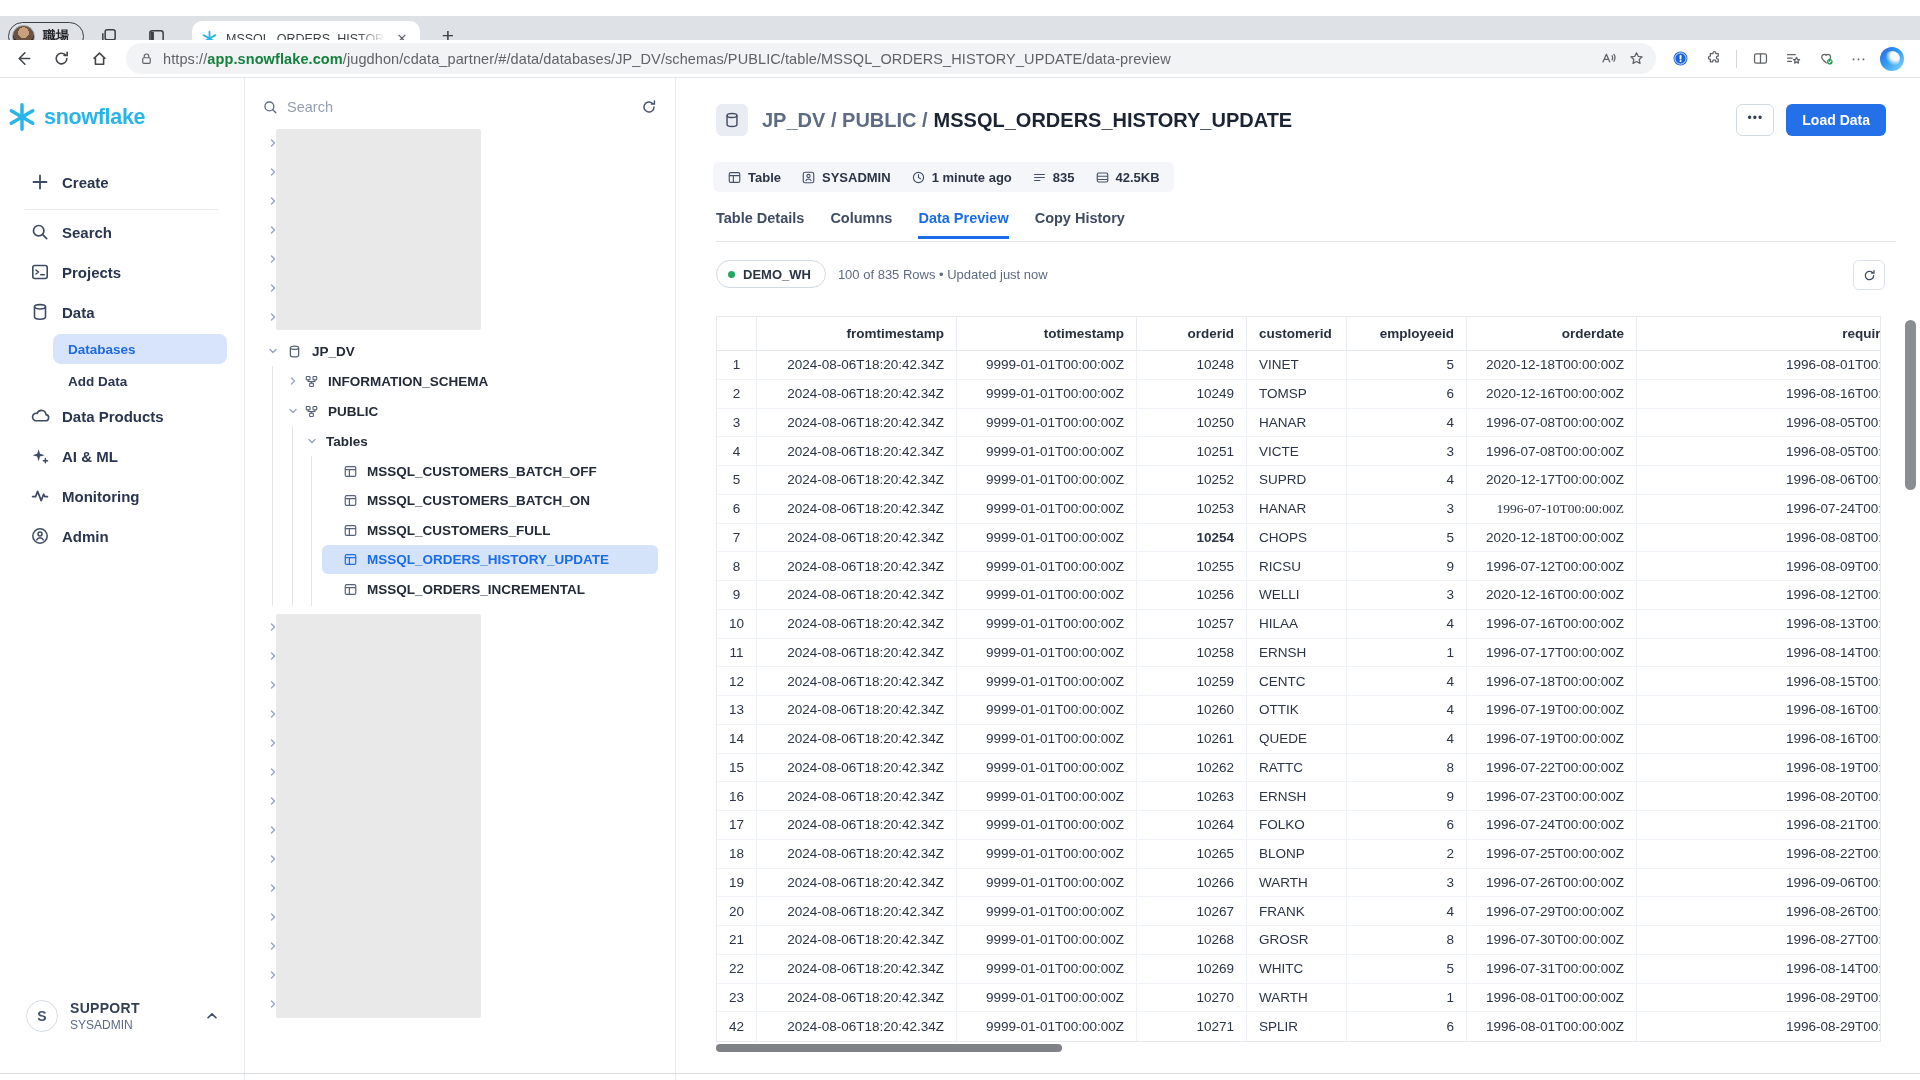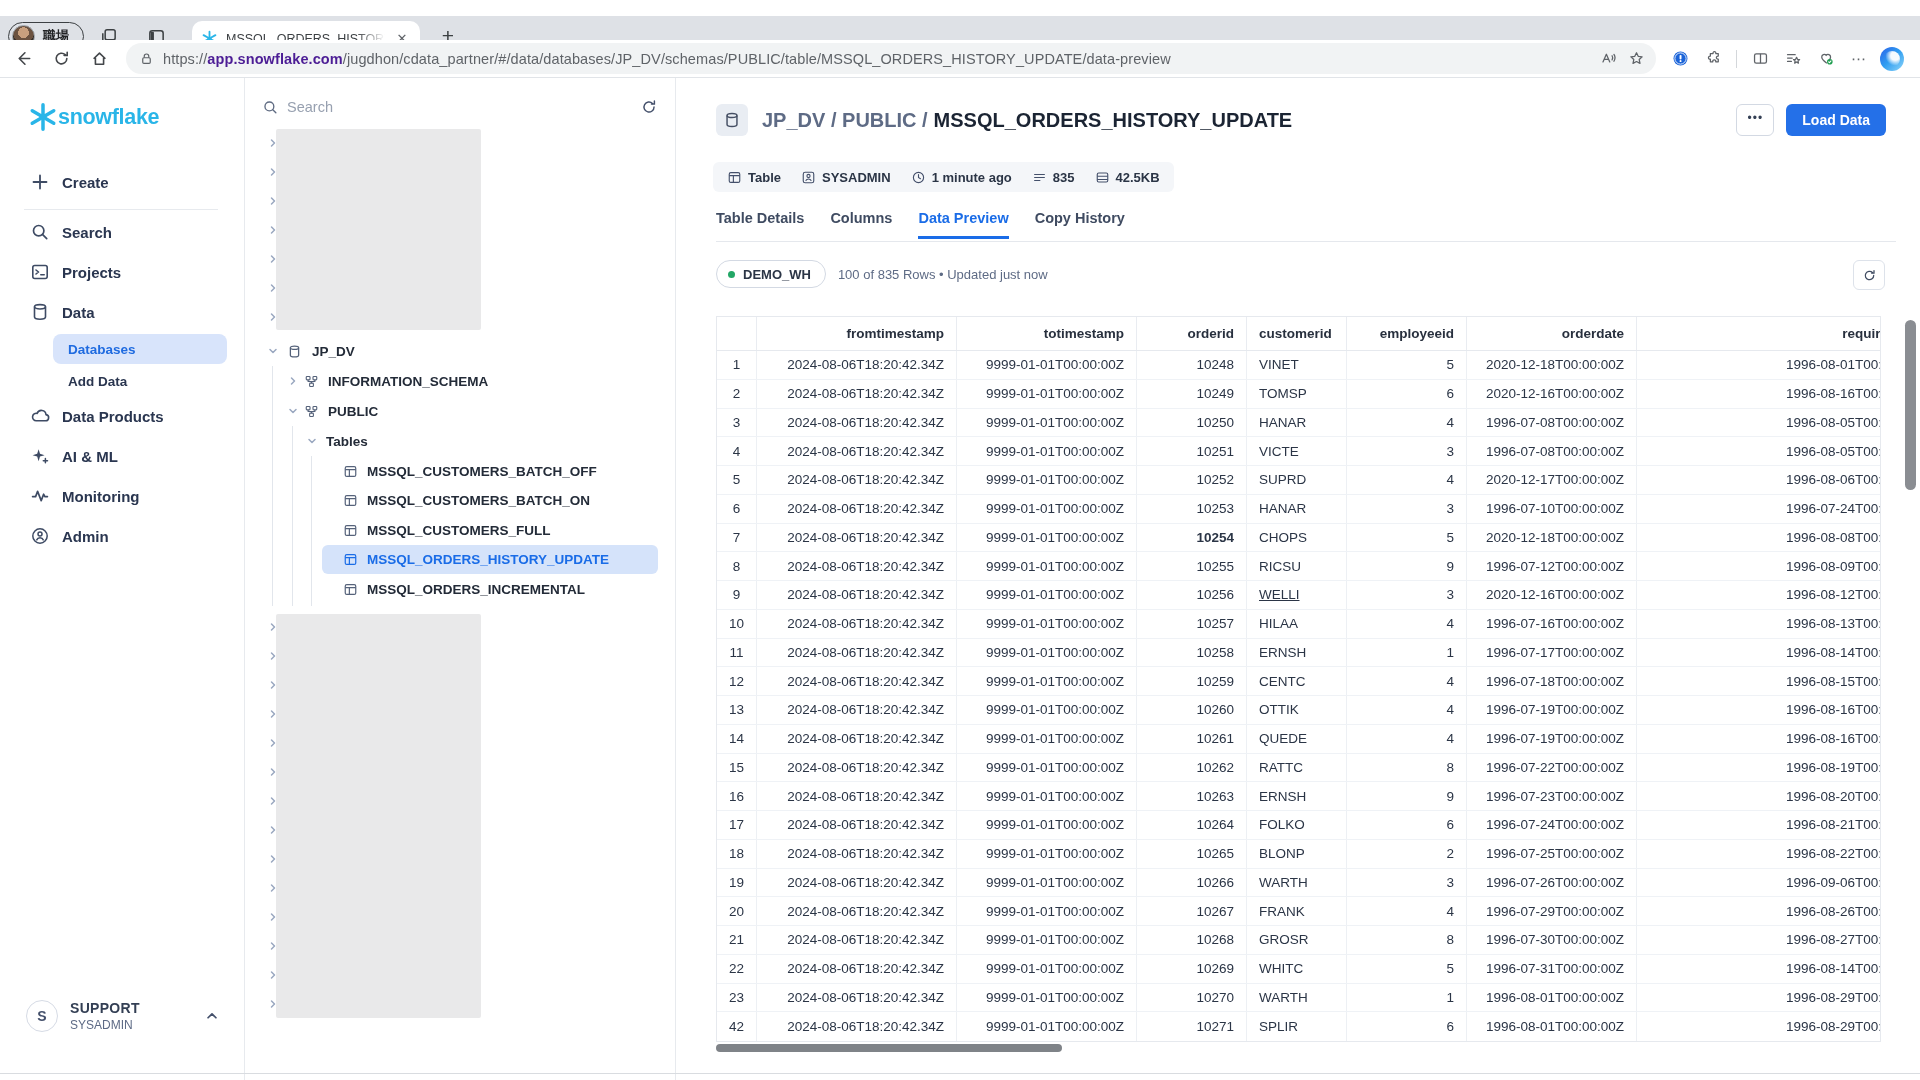--- a/index.html
+++ b/index.html
@@ -19,36 +19,36 @@
 .tab-title{font-size:12.5px;color:#3C4043;white-space:nowrap;overflow:hidden;flex:1;-webkit-mask-image:linear-gradient(90deg,#000 82%,transparent);mask-image:linear-gradient(90deg,#000 82%,transparent)}
 .tab-close{font-size:13px;color:#5F6368;width:18px;height:18px;display:flex;align-items:center;justify-content:center;border-radius:4px;cursor:pointer}
 .newtab{font-size:21px;font-weight:400;color:#3C4043;margin-left:14px;width:28px;height:28px;display:flex;align-items:center;justify-content:center;cursor:pointer}
 
 .toolbar{position:absolute;left:0;top:40px;width:100%;height:38px;background:#fff;border-bottom:1px solid #E1E4E8;display:flex;align-items:center;padding:0 8px}
 .nav-btn{width:30px;height:30px;display:flex;align-items:center;justify-content:center;color:#44474B;border-radius:6px;cursor:pointer;flex:0 0 auto}
 .nav-btn svg{width:19px;height:19px}
 .urlbar{flex:1;height:31px;background:#F1F3F4;border-radius:16px;margin:0 10px 0 12px;display:flex;align-items:center;padding:0 6px 0 13px;min-width:0;cursor:text}
 .lock{width:15px;height:15px;color:#5F6368;flex:0 0 auto;margin-right:9px}
 .url-text{font-size:14.5px;color:#5F6368;white-space:nowrap;overflow:hidden;flex:1;letter-spacing:.1px}
-.url-domain{color:#4c1d95;font-weight:700}
+.url-domain{color:#15803d;font-weight:700}
 .pill-btn{width:28px;height:28px;display:flex;align-items:center;justify-content:center;color:#5F6368;border-radius:50%;cursor:pointer;flex:0 0 auto}
 .pill-btn svg{width:17px;height:17px}
 .chrome-right{display:flex;align-items:center;gap:5px;flex:0 0 auto;padding-right:6px}
 .vdiv{width:1px;height:18px;background:#D4D7DB;margin:0 4px}
 .onepass{width:19px;height:19px}
 .copilot{width:24px;height:24px;border-radius:50%;background:linear-gradient(135deg,#2b61e8 0%,#2f9df1 48%,#8fd6f9 100%);position:relative;overflow:hidden}
 .copilot:after{content:"";position:absolute;left:4px;top:4px;width:16px;height:16px;border-radius:50%;background:radial-gradient(circle at 70% 30%,rgba(255,255,255,.95) 0 28%,rgba(255,255,255,0) 62%)}
 
 
 .app{position:absolute;left:0;top:78px;width:1920px;height:1002px;background:#fff}
 .window-edge{position:absolute;left:0;top:1073px;width:100%;height:1px;background:#D9DCE0}
 
 
 .sidebar{position:absolute;left:0;top:0;width:245px;height:100%;background:#fff;border-right:1px solid #E7EAEE}
-.brand{position:absolute;left:28px;top:24px;display:flex;align-items:center;}
+.brand{position:absolute;left:7px;top:24px;display:flex;align-items:center;gap:7px}
 .brand svg{width:30px;height:30px}
 .brand-word{font-size:21.5px;font-weight:600;color:#29B5E8;letter-spacing:-.3px}
 .create-row{position:absolute;left:0;top:86px;width:245px;height:36px;display:flex;align-items:center;cursor:pointer}
 .sb-divider{position:absolute;left:24px;top:131px;width:194px;height:1px;background:#E7EAEE}
 .menu{position:absolute;left:0;top:134px;width:245px}
 .mitem{height:40px;display:flex;align-items:center;cursor:pointer}
 .mico{width:20px;height:20px;margin-left:30px;color:#3E4B64;flex:0 0 auto}
 .mico svg{width:20px;height:20px;display:block}
 .mlabel{margin-left:12px;font-size:15px;font-weight:600;color:#2A3650}
 .subchip{height:30px;margin:2px 18px 2px 53px;border-radius:8px;display:flex;align-items:center;padding-left:15px;cursor:pointer}
@@ -726,21 +726,21 @@
               <div class="gcell al-right" style="width: 170px;">2020-12-17T00:00:00Z</div>
               <div class="gcell al-right" style="width: 300px;">1996-08-06T00:00:00Z</div>
             </div>
             <div class="grow">
               <div class="gcell al-center" style="width: 40px;">6</div>
               <div class="gcell al-right" style="width: 200px;">2024-08-06T18:20:42.34Z</div>
               <div class="gcell al-right" style="width: 180px;">9999-01-01T00:00:00Z</div>
               <div class="gcell al-right" style="width: 110px;">10253</div>
               <div class="gcell al-left" style="width: 100px;">HANAR</div>
               <div class="gcell al-right" style="width: 120px;">3</div>
-              <div class="gcell al-right" style="width: 170px;">1996-07-10T00:00:00Z</div>
+              <div class="gcell al-right" style="width: 170px; font-family: Liberation Serif, serif;">1996-07-10T00:00:00Z</div>
               <div class="gcell al-right" style="width: 300px;">1996-07-24T00:00:00Z</div>
             </div>
             <div class="grow">
               <div class="gcell al-center" style="width: 40px;">7</div>
               <div class="gcell al-right" style="width: 200px;">2024-08-06T18:20:42.34Z</div>
               <div class="gcell al-right" style="width: 180px;">9999-01-01T00:00:00Z</div>
               <div class="gcell al-right" style="width: 110px; font-weight: bold;">10254</div>
               <div class="gcell al-left" style="width: 100px;">CHOPS</div>
               <div class="gcell al-right" style="width: 120px;">5</div>
               <div class="gcell al-right" style="width: 170px;">2020-12-18T00:00:00Z</div>
@@ -754,21 +754,21 @@
               <div class="gcell al-left" style="width: 100px;">RICSU</div>
               <div class="gcell al-right" style="width: 120px;">9</div>
               <div class="gcell al-right" style="width: 170px;">1996-07-12T00:00:00Z</div>
               <div class="gcell al-right" style="width: 300px;">1996-08-09T00:00:00Z</div>
             </div>
             <div class="grow">
               <div class="gcell al-center" style="width: 40px;">9</div>
               <div class="gcell al-right" style="width: 200px;">2024-08-06T18:20:42.34Z</div>
               <div class="gcell al-right" style="width: 180px;">9999-01-01T00:00:00Z</div>
               <div class="gcell al-right" style="width: 110px;">10256</div>
-              <div class="gcell al-left" style="width: 100px; text-decoration: underline;">WELLI</div>
+              <div class="gcell al-left" style="width: 100px;">WELLI</div>
               <div class="gcell al-right" style="width: 120px;">3</div>
               <div class="gcell al-right" style="width: 170px;">2020-12-16T00:00:00Z</div>
               <div class="gcell al-right" style="width: 300px;">1996-08-12T00:00:00Z</div>
             </div>
             <div class="grow">
               <div class="gcell al-center" style="width: 40px;">10</div>
               <div class="gcell al-right" style="width: 200px;">2024-08-06T18:20:42.34Z</div>
               <div class="gcell al-right" style="width: 180px;">9999-01-01T00:00:00Z</div>
               <div class="gcell al-right" style="width: 110px;">10257</div>
               <div class="gcell al-left" style="width: 100px;">HILAA</div>

